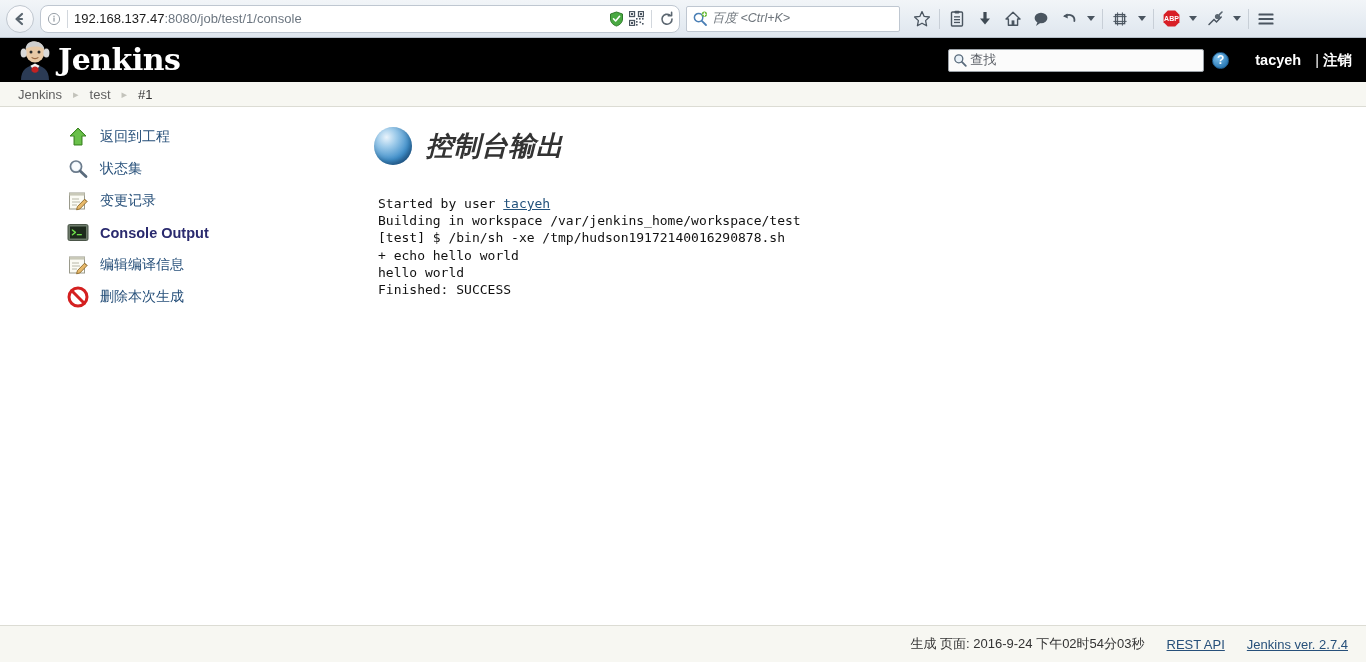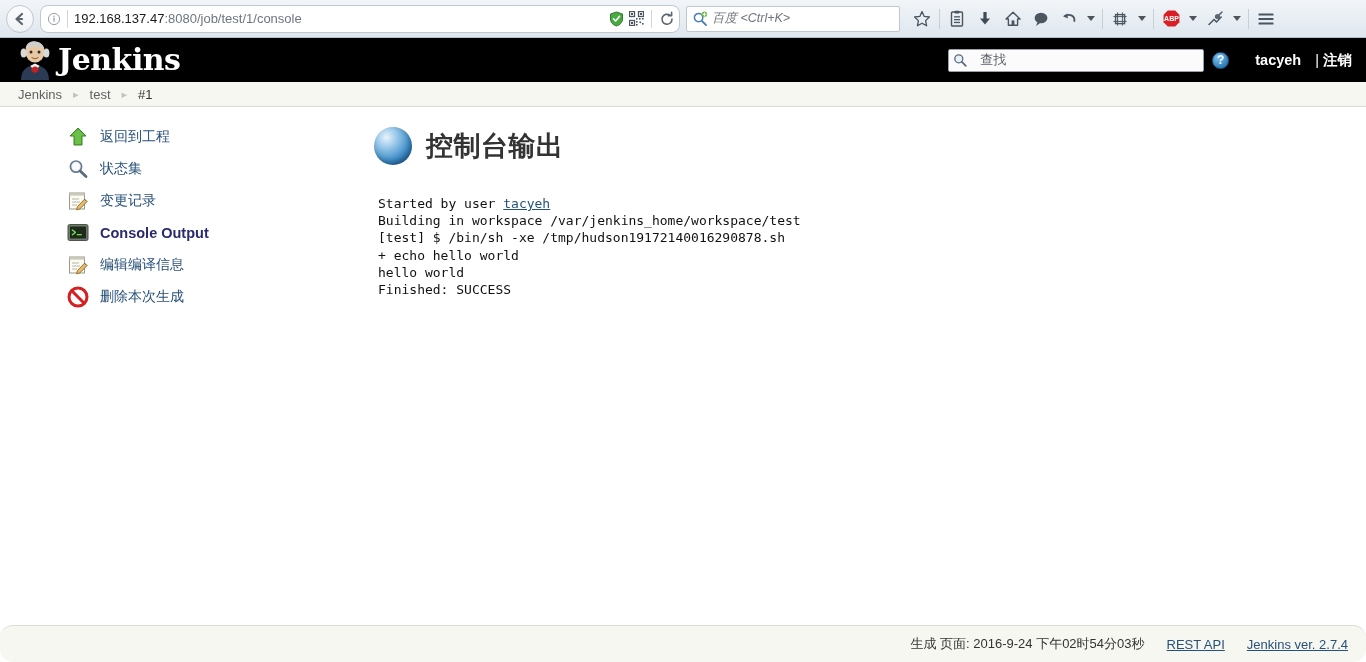--- a/index.html
+++ b/index.html
@@ -134,21 +134,21 @@
     background: #fbfbfb;
     border: 1px solid #9aa0a6;
     border-radius: 2px;
     display: flex;
     align-items: center;
     padding: 0 4px;
   }
   .jk-search .ph {
     font-size: 13px;
     color: #5b5f66;
-    margin-left: 13px;
+    margin-left: 3px;
   }
   .help-icon {
     width: 17px; height: 17px;
     border-radius: 50%;
     background: radial-gradient(circle at 35% 30%, #7fc3ef, #2a79b5 75%);
     border: 1px solid #1f5c8d;
     color: #ffffff;
     font-size: 12px;
     font-weight: bold;
     display: flex; align-items: center; justify-content: center;
@@ -237,20 +237,21 @@
 
   .content {
     flex: 1 1 auto;
     padding-top: 20px;
     padding-left: 14px;
   }
   .console-title {
     display: flex;
     align-items: center;
     margin-bottom: 30px;
+    font-style: italic;
   }
   .title-orb {
     width: 38px; height: 38px;
     border-radius: 50%;
     background: radial-gradient(circle at 33% 27%, #eaf4fc 0%, #9ecbea 26%, #3f8ec9 62%, #1f5f9c 88%, #174e85 100%);
     box-shadow: inset -2px -3px 5px rgba(0,0,0,0.25);
     flex: none;
     margin-right: 14px;
   }
   .title-text {
@@ -277,21 +278,20 @@
   .footer {
     height: 37px;
     background: #f7f7f2;
     border-top: 1px solid #dcdcd4;
     display: flex;
     align-items: center;
     justify-content: flex-end;
     padding-right: 18px;
     font-size: 13px;
     color: #333333;
-    border-radius: 13px;
   }
   .footer .gen { white-space: nowrap; }
   .footer a {
     color: #27507a;
     text-decoration: underline;
     margin-left: 22px;
     white-space: nowrap;
   }
   svg { display: block; }
 </style>

